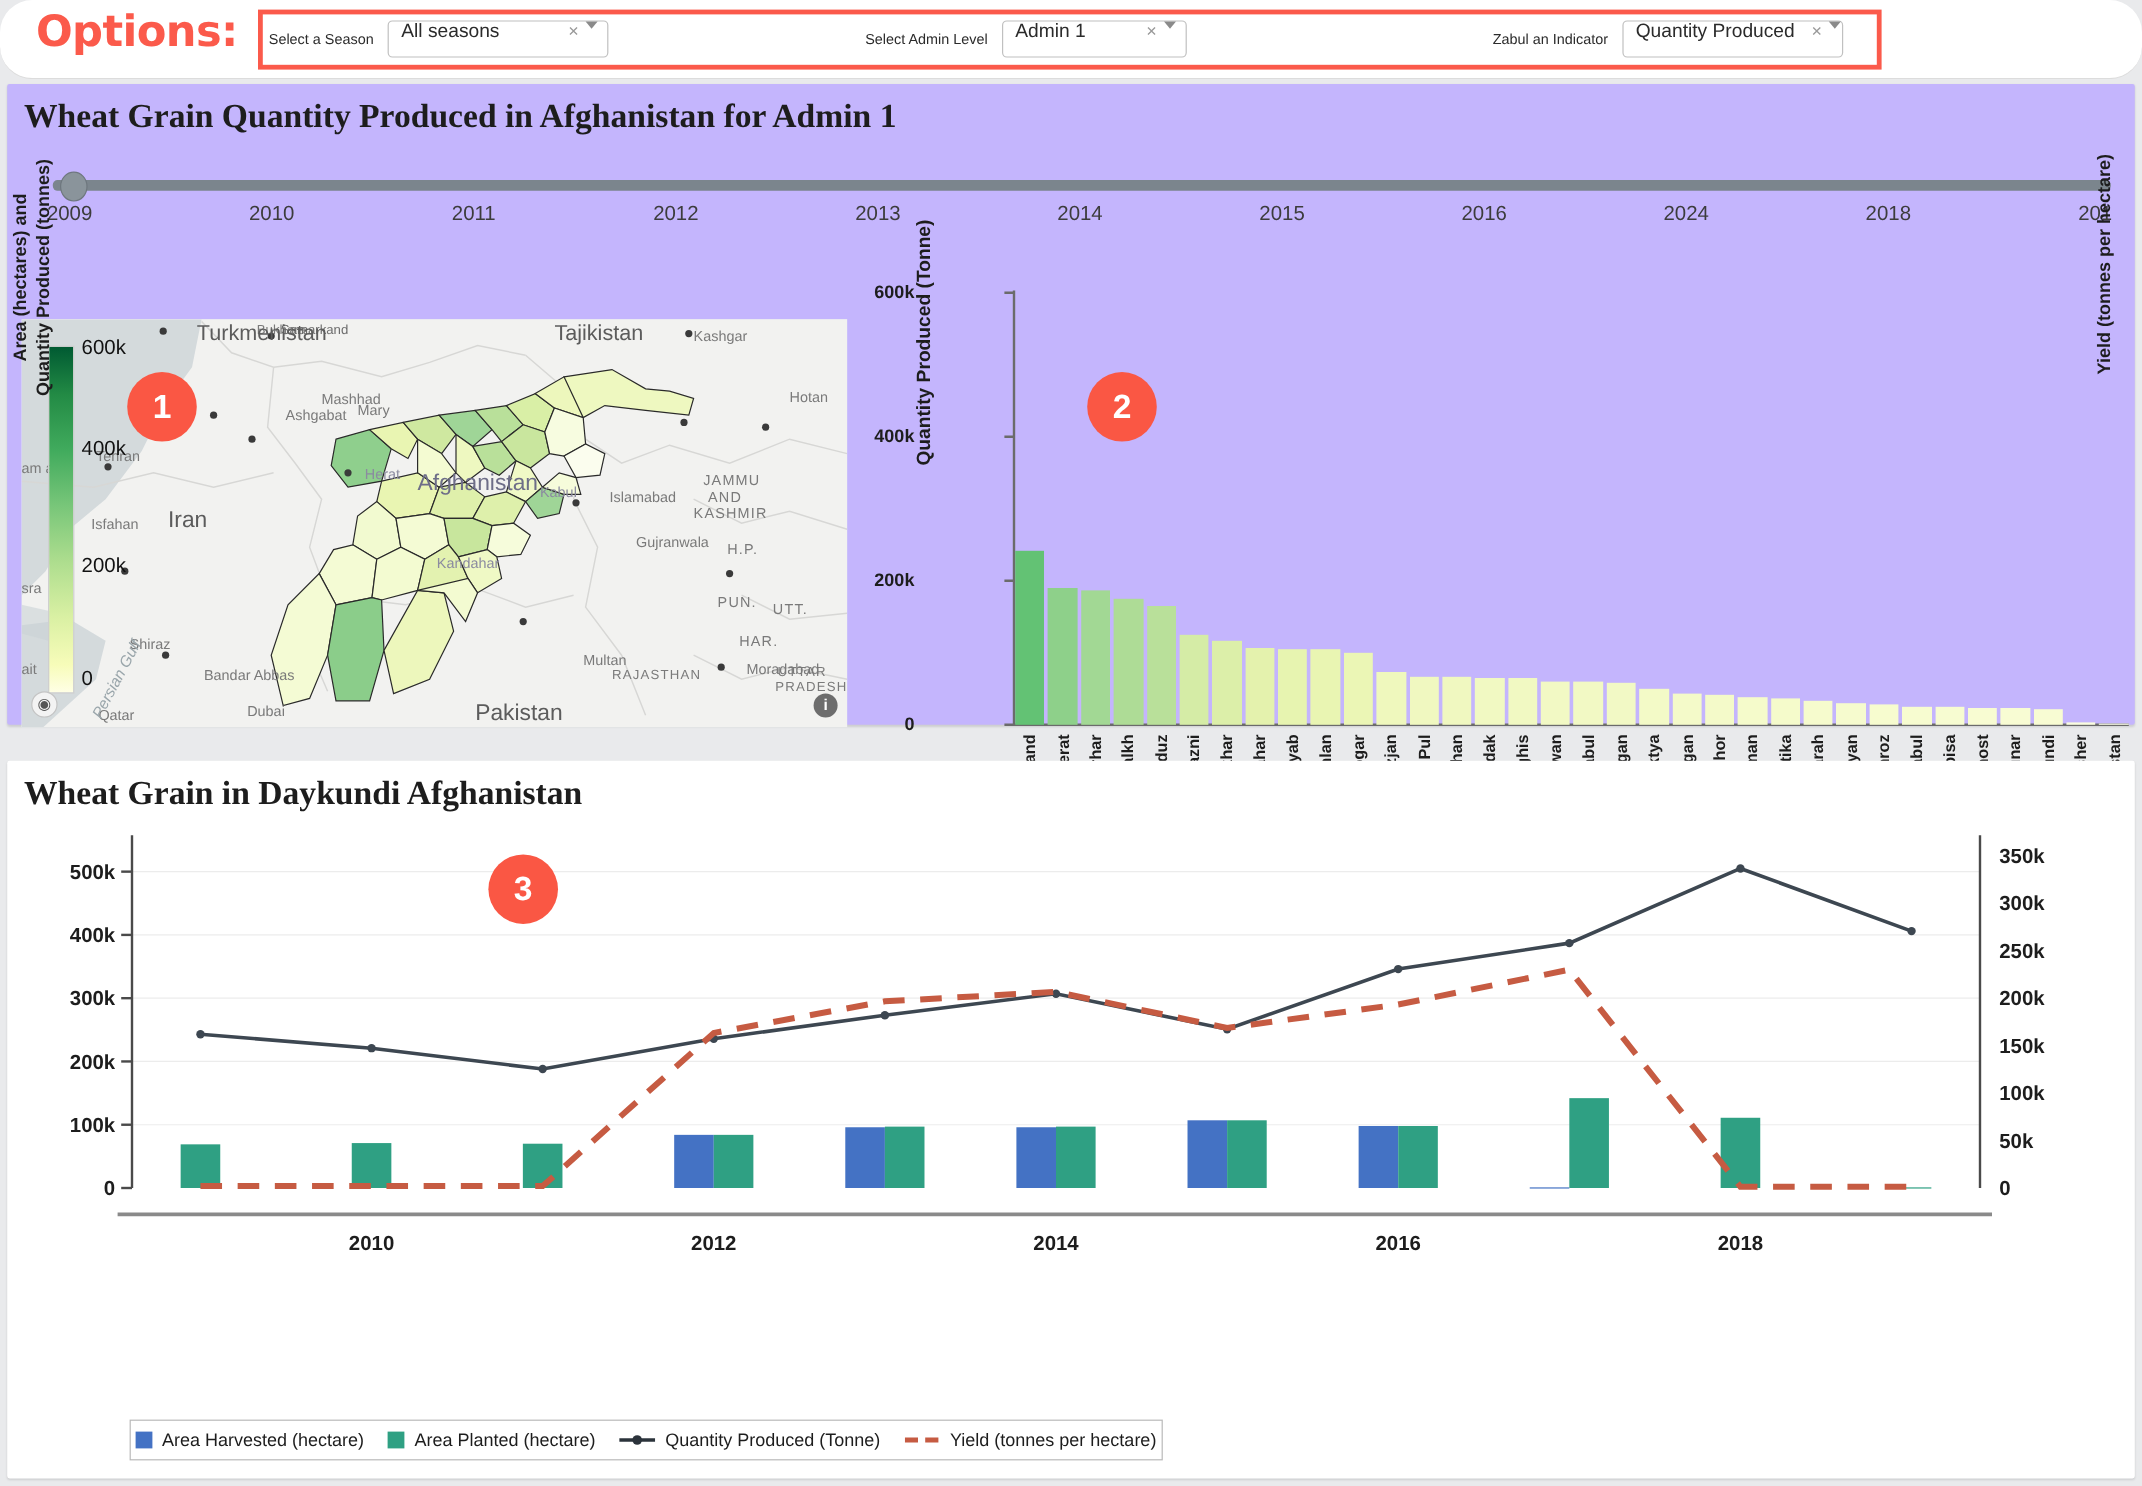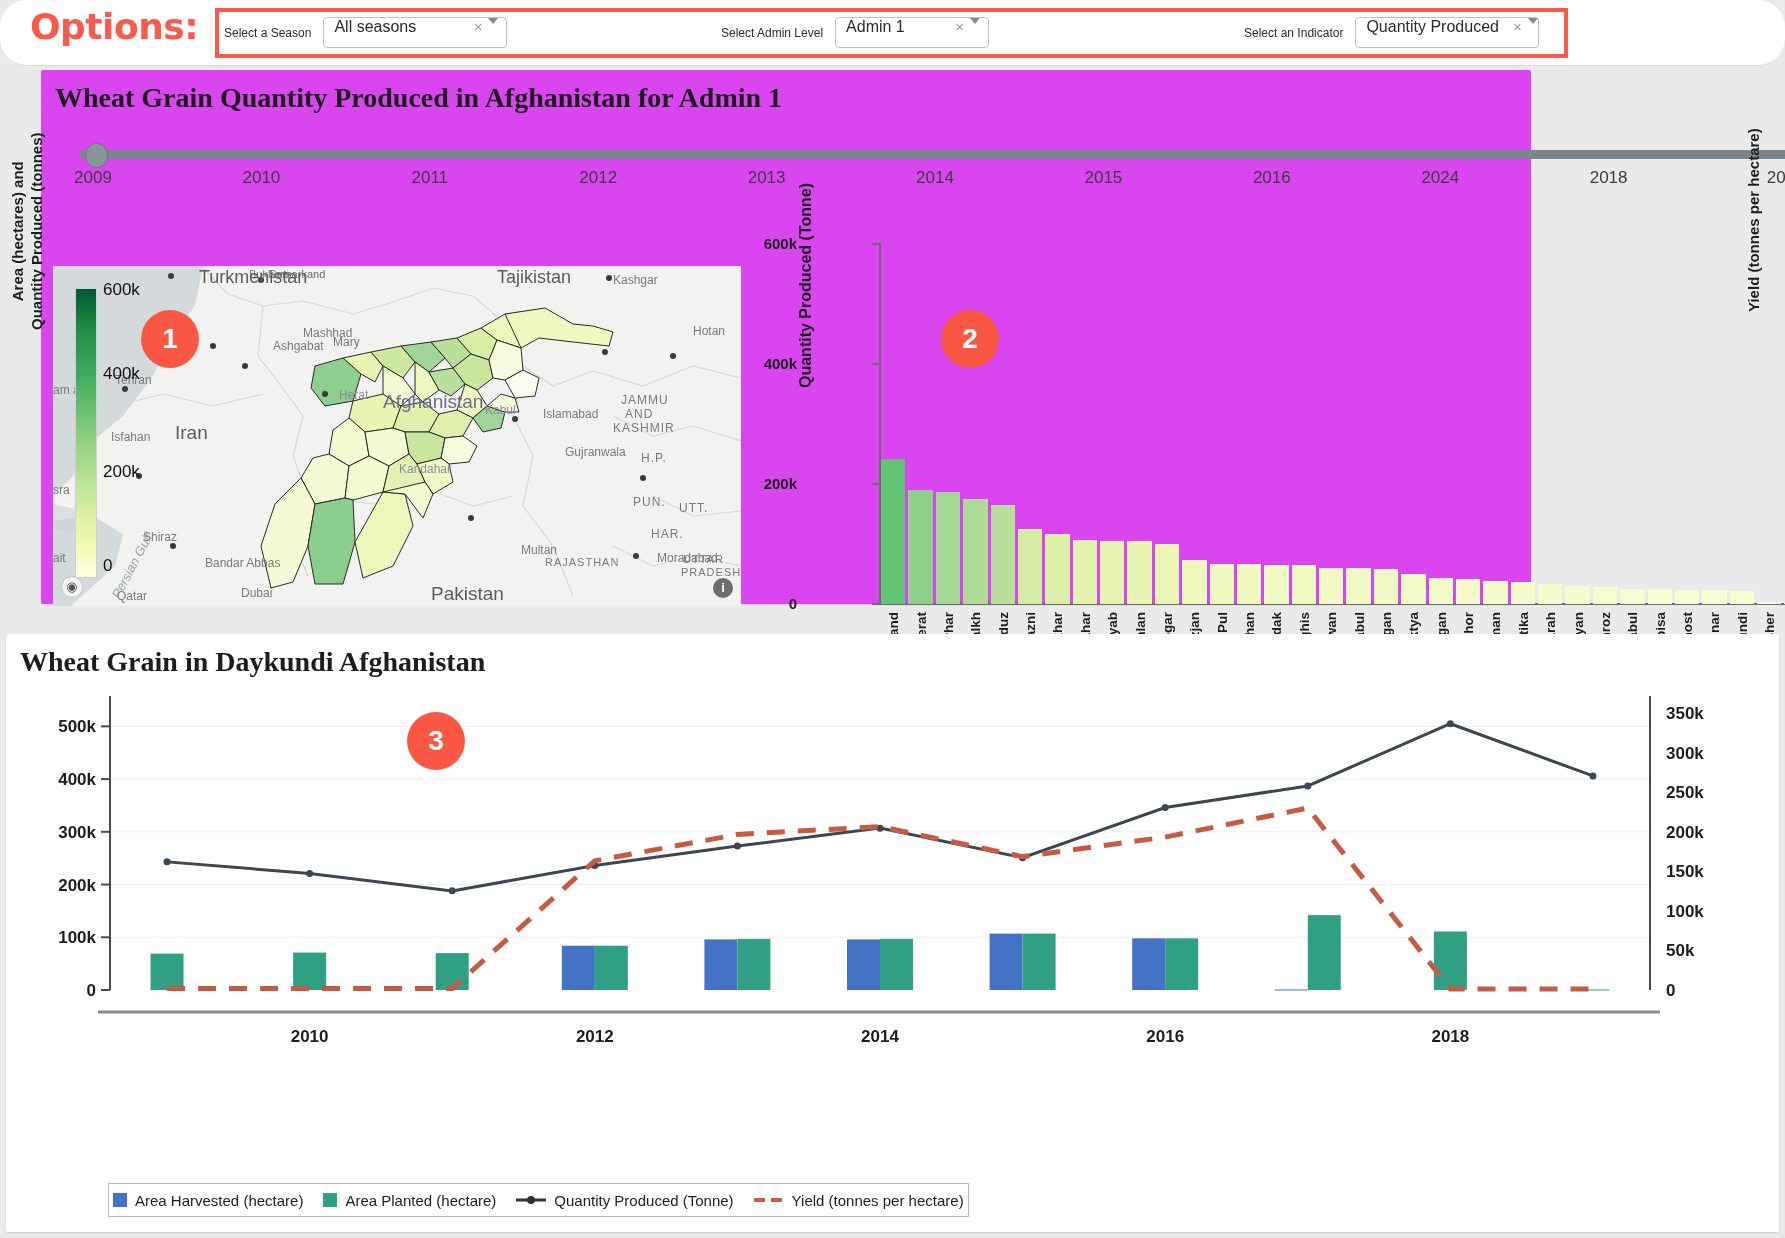--- a/index.html
+++ b/index.html
@@ -52,24 +52,23 @@
     font-size: 16px; color: #2b2b2b;
     white-space: nowrap;
   }
   .select-value { flex: 1 1 auto; }
   .sel-clear { color: #9a9a9a; font-size: 15px; margin: 0 6px 0 14px; }
   .sel-caret { width: 0; height: 0; border-left: 5px solid transparent;
                border-right: 5px solid transparent; border-top: 6px solid #8a8a8a; }
 
   
   .card-a {
-    position: absolute; left: 6px; top: 70px; width: 1490px; height: 534px;
-    background: #d946ef; border-radius: 2px;
+    position: absolute; left: 6px; top: 70px; width: 1773px; height: 534px;
+    background: #c4b5fd; border-radius: 2px;
     box-shadow: 0 1px 2px rgba(0,0,0,0.12);
-    margin-left: 35px;
   }
   .card-b {
     position: absolute; left: 6px; top: 634px; width: 1773px; height: 598px;
     background: #ffffff; border-radius: 2px;
     box-shadow: 0 1px 2px rgba(0,0,0,0.12);
   }
   .panel-title {
     position: absolute; left: 14px; top: 12px;
     font-family: "Liberation Serif", serif;
     font-weight: bold; font-size: 28px; color: #1d1d1d;
@@ -202,21 +201,21 @@
     <div class="opt-group" style="left:721px;">
       <span class="opt-label">Select Admin Level</span>
       <div class="select-box" style="width:154px;">
         <span class="select-value">Admin 1</span>
         <span class="sel-clear">×</span>
         <span class="sel-caret"></span>
       </div>
     </div>
 
     <div class="opt-group" style="left:1244px;">
-      <span class="opt-label">Select an Indicator</span>
+      <span class="opt-label">Zabul an Indicator</span>
       <div class="select-box" style="width:184px;">
         <span class="select-value">Quantity Produced</span>
         <span class="sel-clear">×</span>
         <span class="sel-caret"></span>
       </div>
     </div>
   </div>
 
   <div class="card-a">
     <div class="panel-title">Wheat Grain Quantity Produced in Afghanistan for Admin 1</div>

